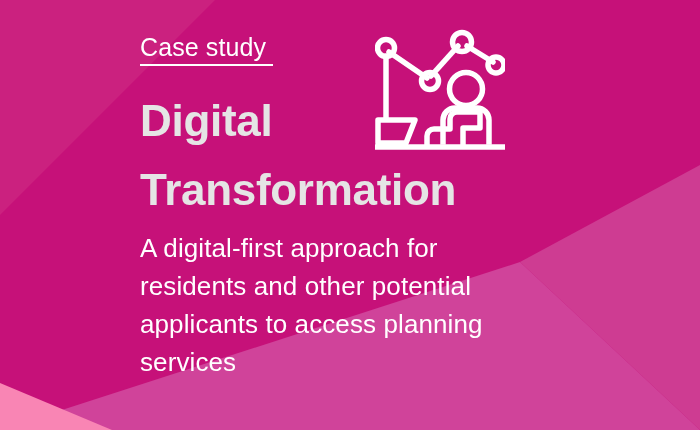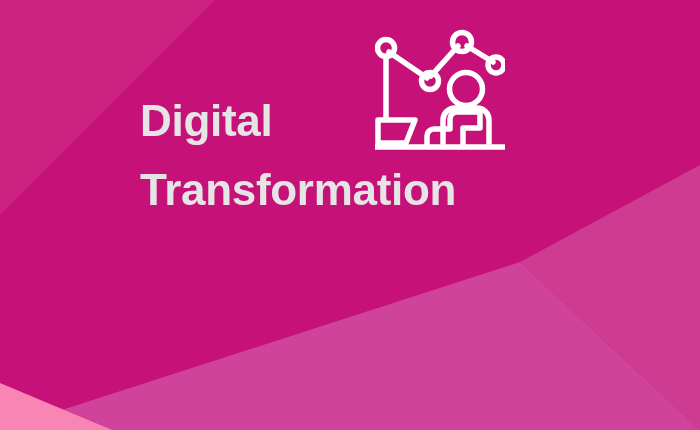--- a/index.html
+++ b/index.html
@@ -121,17 +121,19 @@
         <circle cx="91" cy="63" r="16.5"></circle>
         <path d="M68 116 L68 94 a12 12 0 0 1 12 -12 l22 0 a12 12 0 0 1 12 12 l0 22"></path>
         <path d="M52 118 l0 -8 a7 7 0 0 1 7 -7 l16 0 l0 -10 a7 7 0 0 1 7 -7 l23 0 l0 16 l-17 0 l0 16"></path>
         <path d="M3 94 L40 94 L31 117 L3 117 Z"></path>
         <path d="M1 121 L128 121"></path>
       </g>
     </svg>
   </div>
 
   <div class="content">
+    <div class="eyebrow">Case study </div>
     <div class="headline">Digital
 Transformation</div>
+    <div class="subcopy">A digital-first approach for residents and other potential applicants to access planning services</div>
   </div>
 
 </div>
 
 </body></html>

